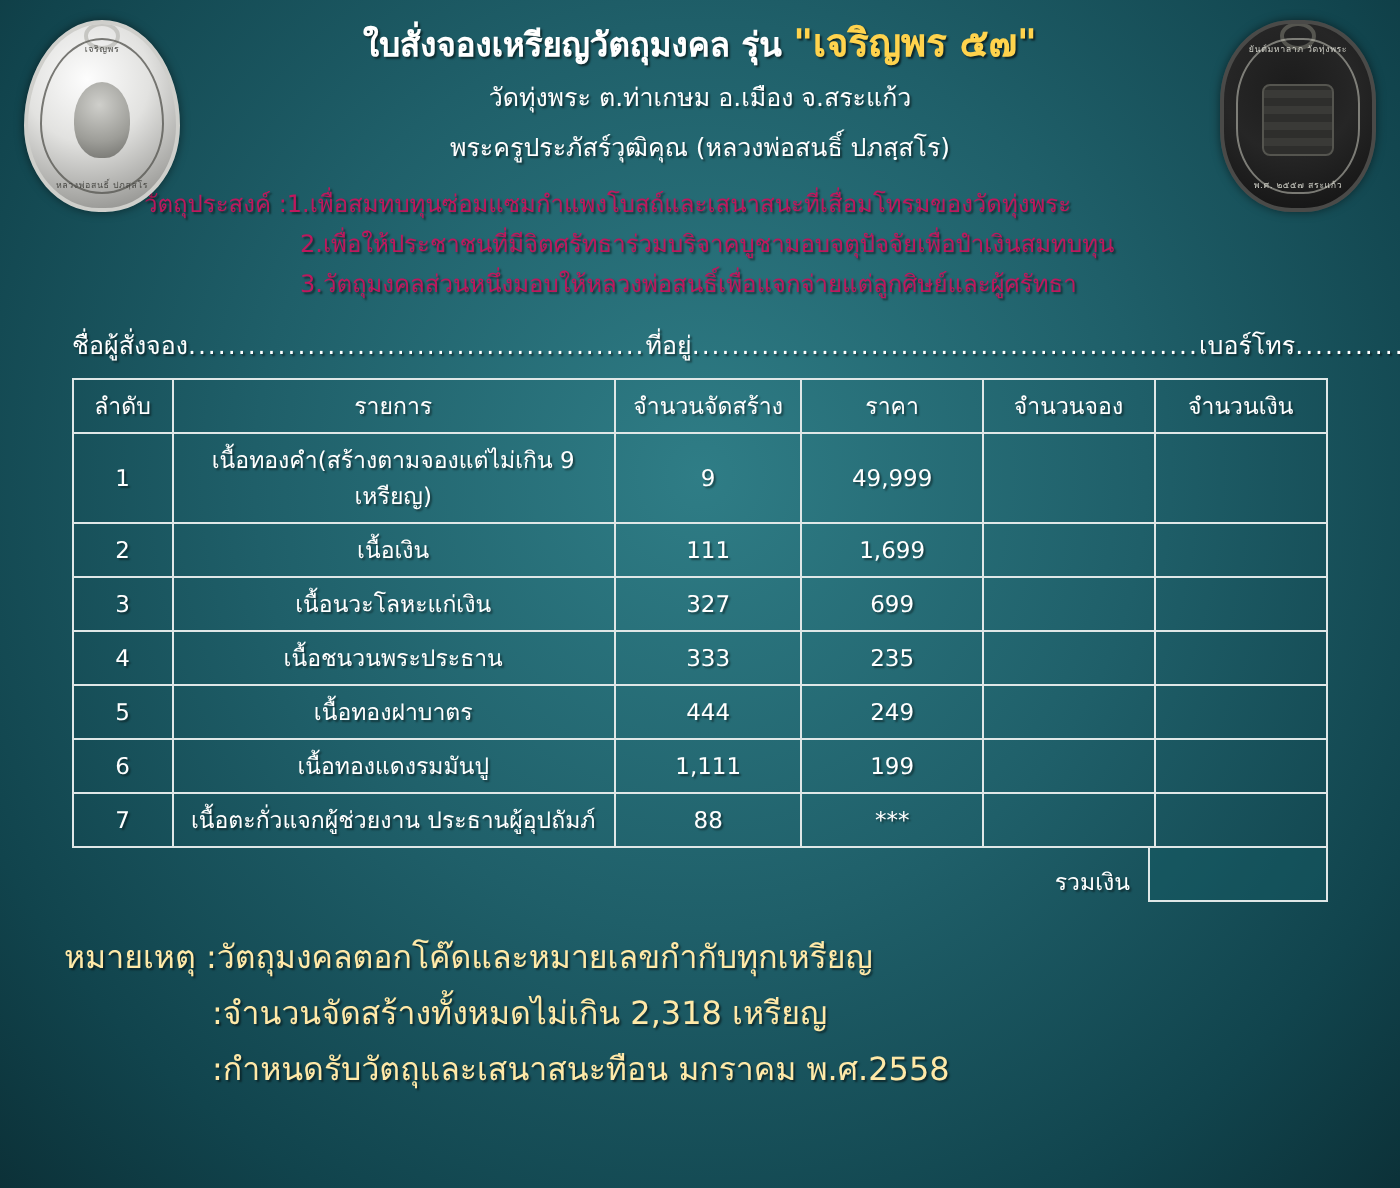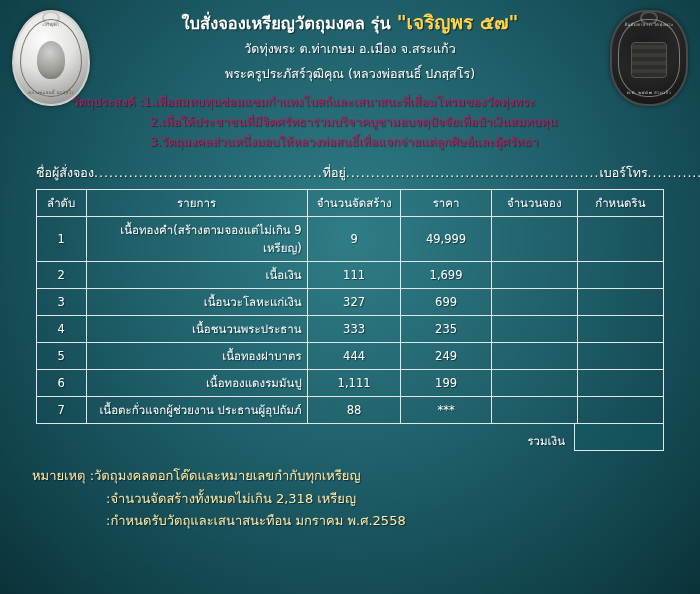--- a/index.html
+++ b/index.html
@@ -117,21 +117,21 @@
     color:#ffffff;
     text-shadow:1px 1px 1px rgba(0,0,0,.45);
     padding:4px 5px;
     height:18px;
   }
   table.order th{
     font-weight:normal;
     text-align:center;
   }
   td.c{text-align:center;}
-  td.item{text-align:right;padding-left:8px;}
+  td.item{text-align:center;padding-left:8px;}
   col.no{width:50px;}
   col.item{width:228px;}
   col.made{width:96px;}
   col.price{width:92px;}
   col.qty{width:88px;}
   col.amount{width:88px;}
 
   .total-row{
     margin:0 26px;
     width:calc(100% - 52px);
@@ -148,21 +148,21 @@
   }
   .total-box{
     width:88px;height:26px;
     border:1px solid #dfe7e7;
     background:rgba(20,90,100,.45);
   }
 
   
   .notes{
     margin:14px 22px 0 22px;
-    font-size:13px;line-height:1.75;color:#ffe9a8;
+    font-size:16px;line-height:1.75;color:#ffe9a8;
     text-shadow:1px 1px 1px rgba(0,0,0,.5);
   }
   .notes .n1{white-space:nowrap;}
   .notes .n2,.notes .n3{padding-left:74px;white-space:nowrap;}
 </style>
 </head>
 <body>
 
 <div class="page">
 
@@ -216,21 +216,21 @@
         <col class="qty">
         <col class="amount">
     </colgroup>
     <thead>
       <tr>
         <th>ลำดับ</th>
         <th>รายการ</th>
         <th>จำนวนจัดสร้าง</th>
         <th>ราคา</th>
         <th>จำนวนจอง</th>
-        <th>กำหนดริน</th>
+        <th>จำนวนเงิน</th>
       </tr>
     </thead>
     <tbody>
       <tr>
         <td class="c">1</td>
         <td class="item">เนื้อทองคำ(สร้างตามจองแต่ไม่เกิน 9 เหรียญ)</td>
         <td class="c">9</td>
         <td class="c">49,999</td>
         <td class="c"></td>
         <td class="c"></td>

